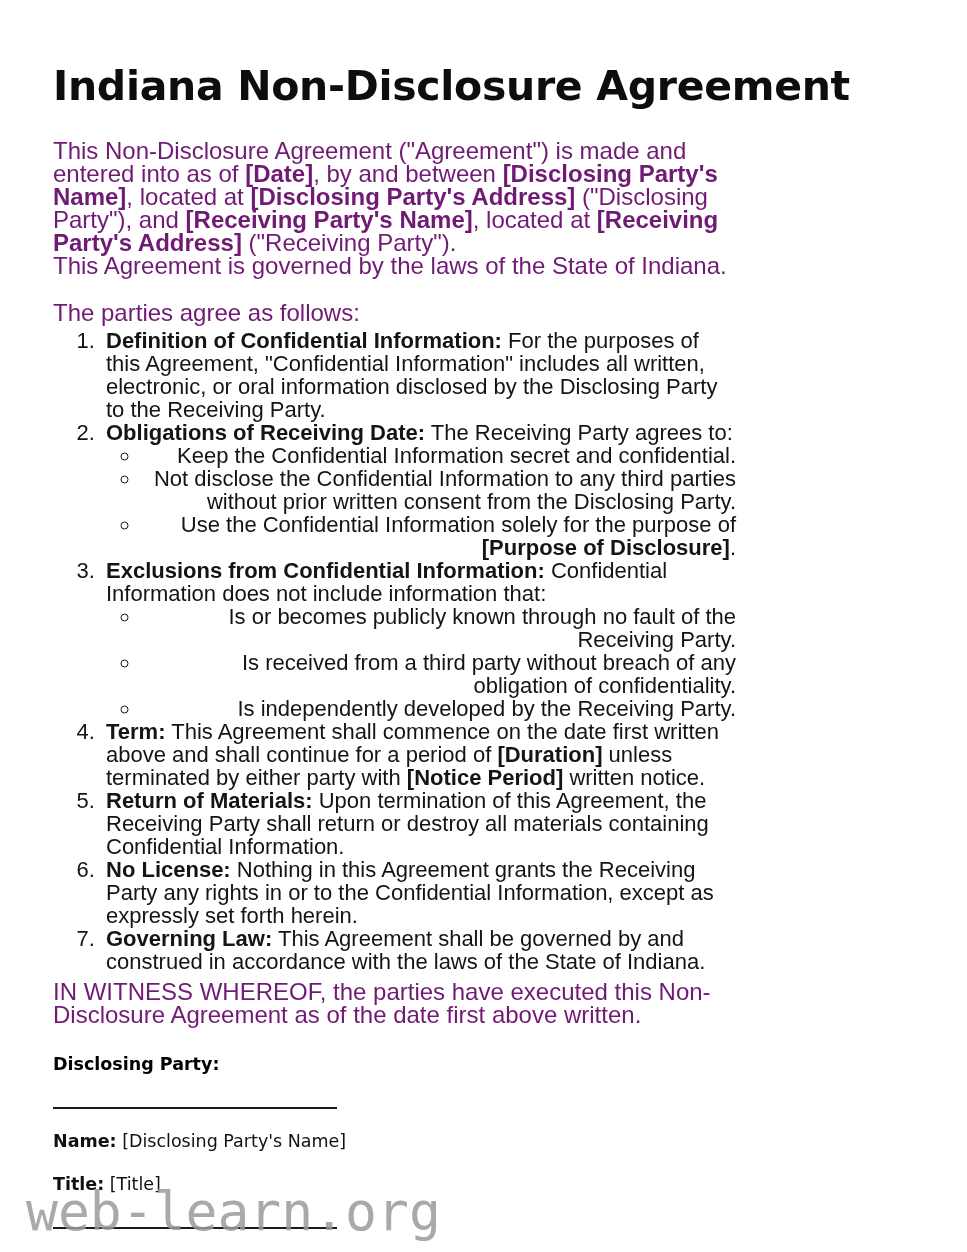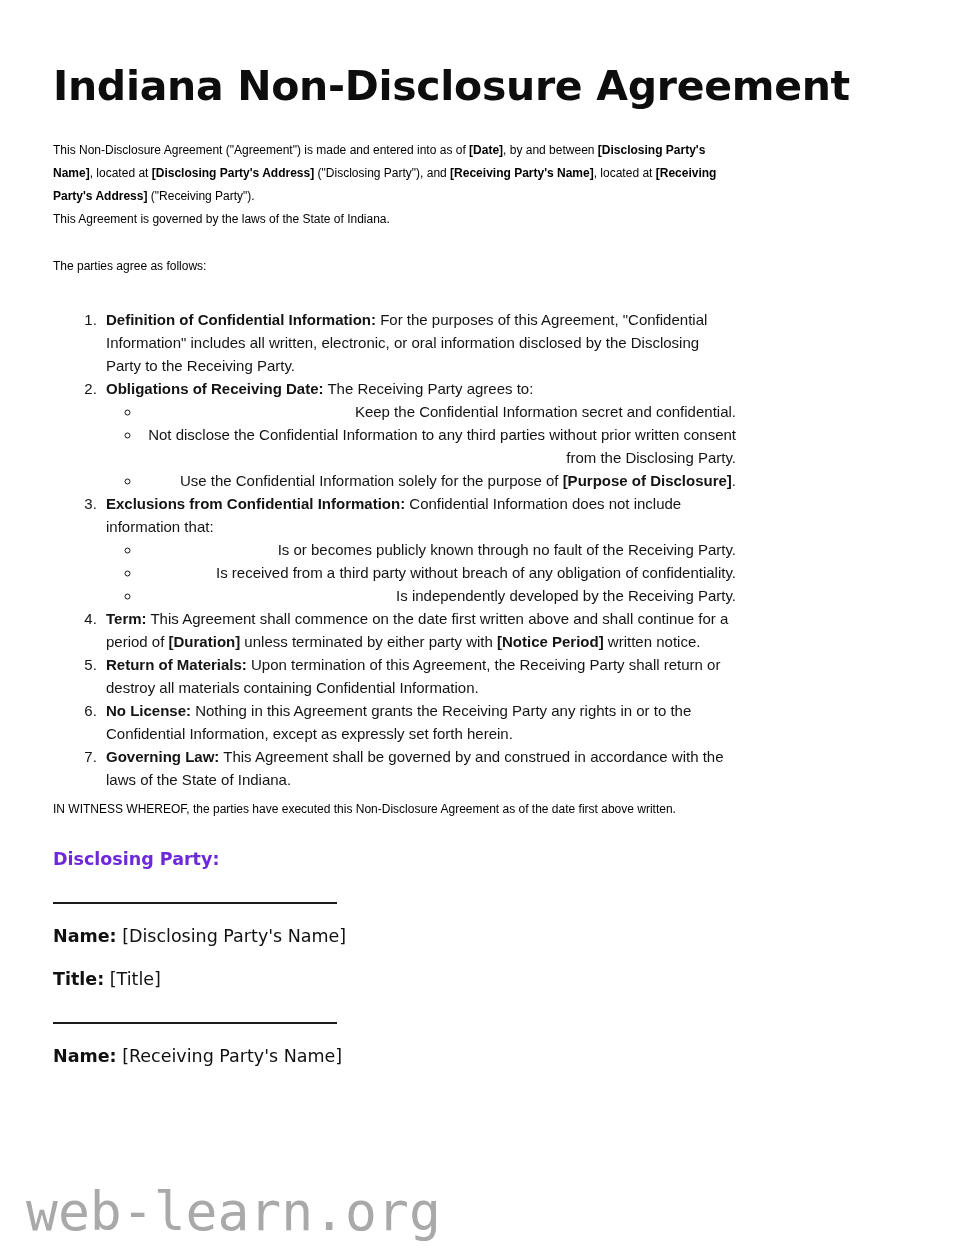--- a/index.html
+++ b/index.html
@@ -30,39 +30,39 @@
     line-height: 1.15;
     letter-spacing: -0.3px;
     margin: 0;
     padding-top: 63px;
     color: #0d0d0d;
     white-space: nowrap;
   }
   
   .body-text {
     font-family: "Liberation Sans", sans-serif;
-    font-size: 12px;
+    font-size: 24px;
     line-height: 23px;
-    color: #000000;
+    color: #701a75;
     margin: 0;
   }
   p.intro { margin-top: 29px; }
   p.governed { }
   p.follows { margin-top: 24px; }
   p.witness { margin-top: 7px; }
 
   b, strong { font-weight: bold; }
 
   
   ol.terms {
-    margin: 30px 0 0 0;
+    margin: 5px 0 0 0;
     padding-left: 48px;
     list-style-type: decimal;
     font-family: "Liberation Sans", sans-serif;
-    font-size: 15px;
+    font-size: 22px;
     line-height: 23px;
     color: #141414;
   }
   ol.terms > li {
     padding-left: 5px;
     margin: 0;
   }
   ul.subitems {
     margin: 0;
     padding-left: 35px;
@@ -73,21 +73,21 @@
     padding-left: 4px;
   }
 
   
   .sig-heading {
     font-family: "DejaVu Sans", sans-serif;
     font-weight: bold;
     font-size: 17.5px;
     line-height: 22px;
     margin: 0;
-    color: #6d28d9;
+    color: #000000;
   }
   .sig-heading.disclosing { margin-top: 27px; }
   .sig-heading.receiving  { margin-top: 23px; }
 
   .sig-line {
     width: 284px;
     height: 0;
     border-top: 2px solid #1a1a1a;
     margin: 32px 0 0 0;
   }

